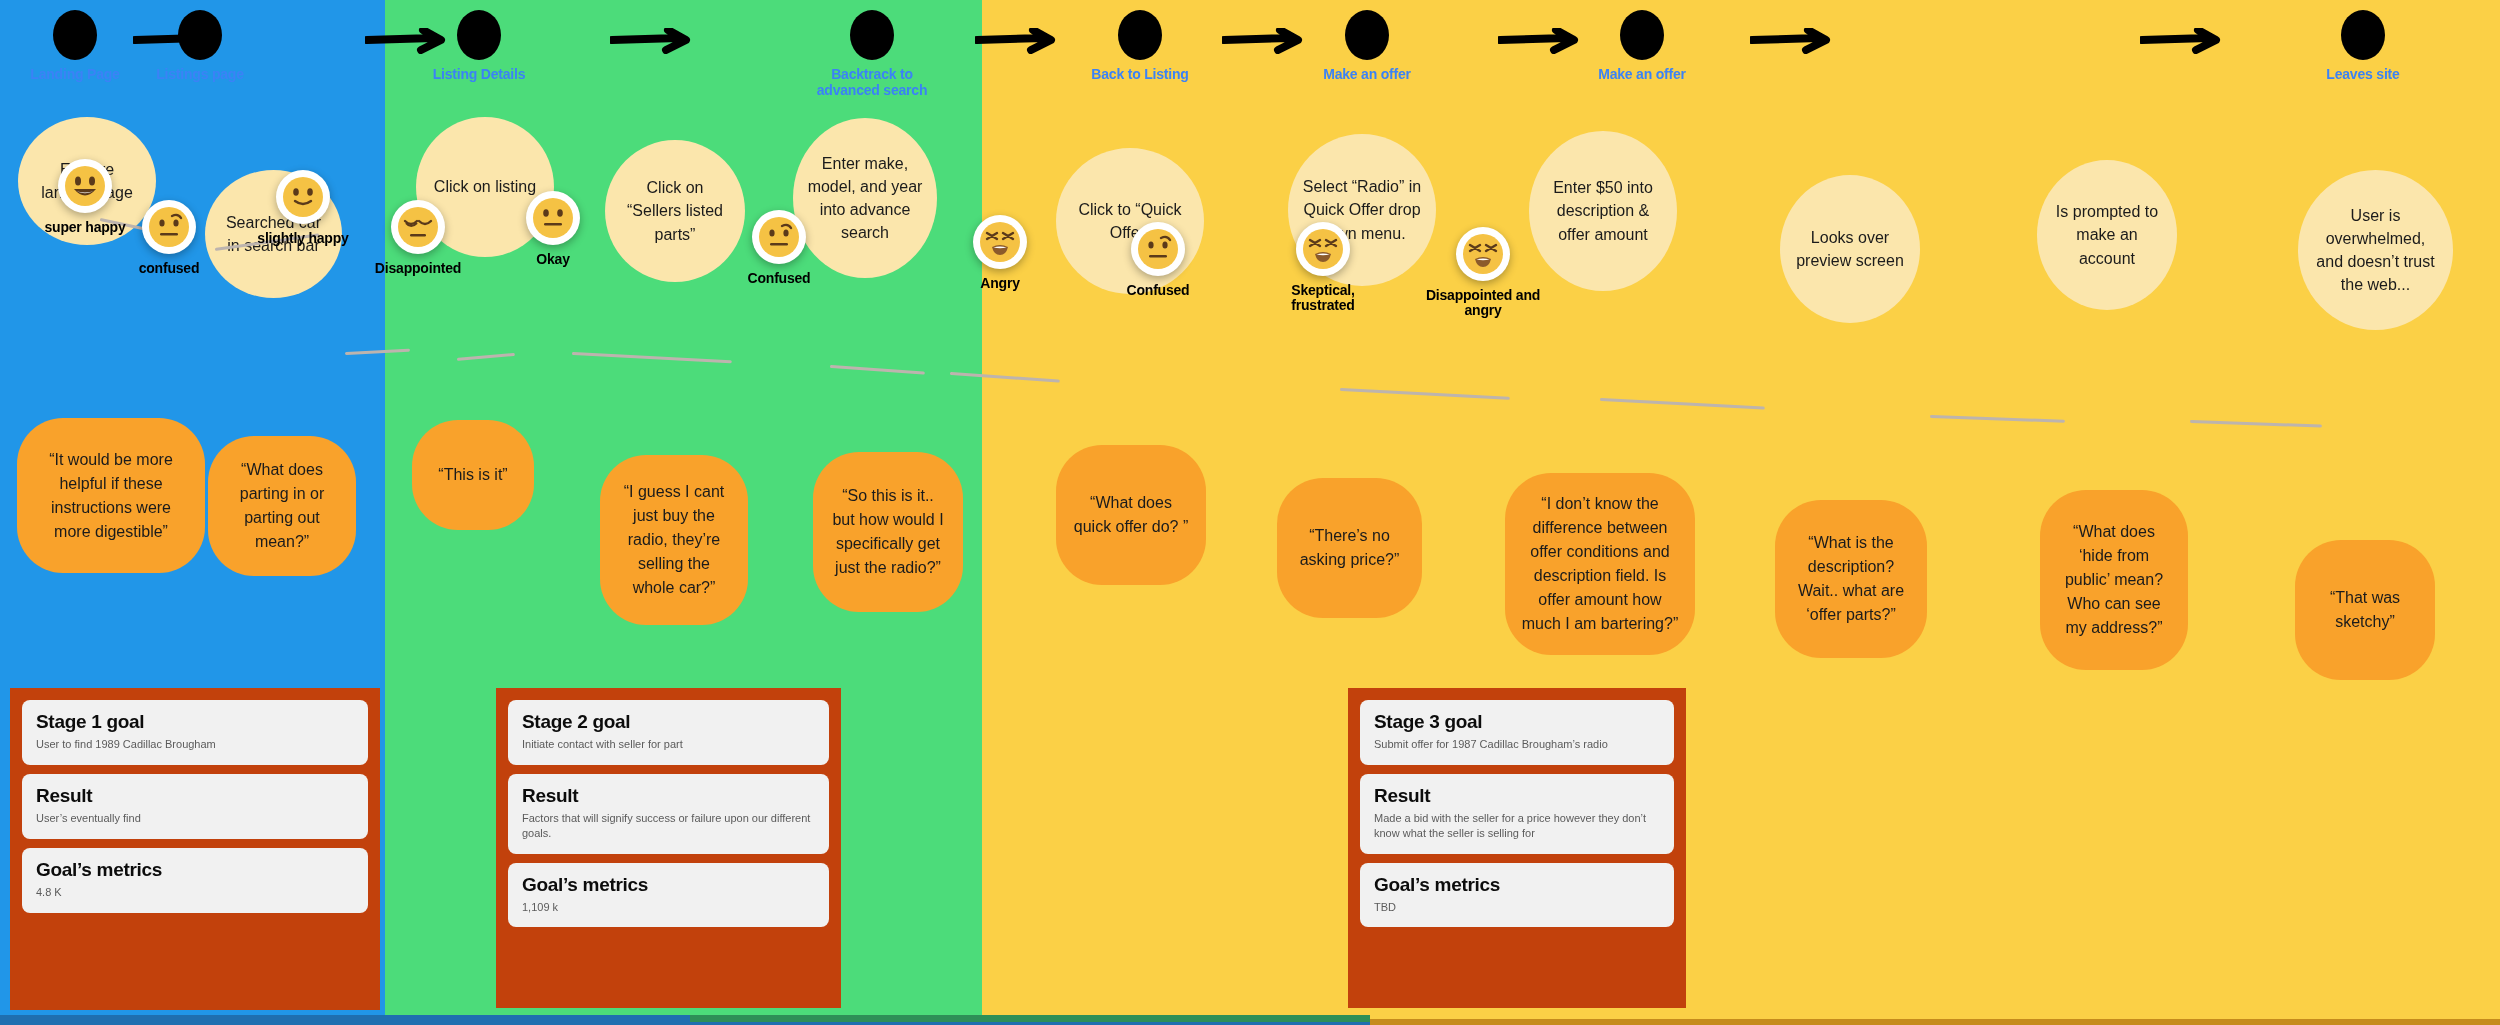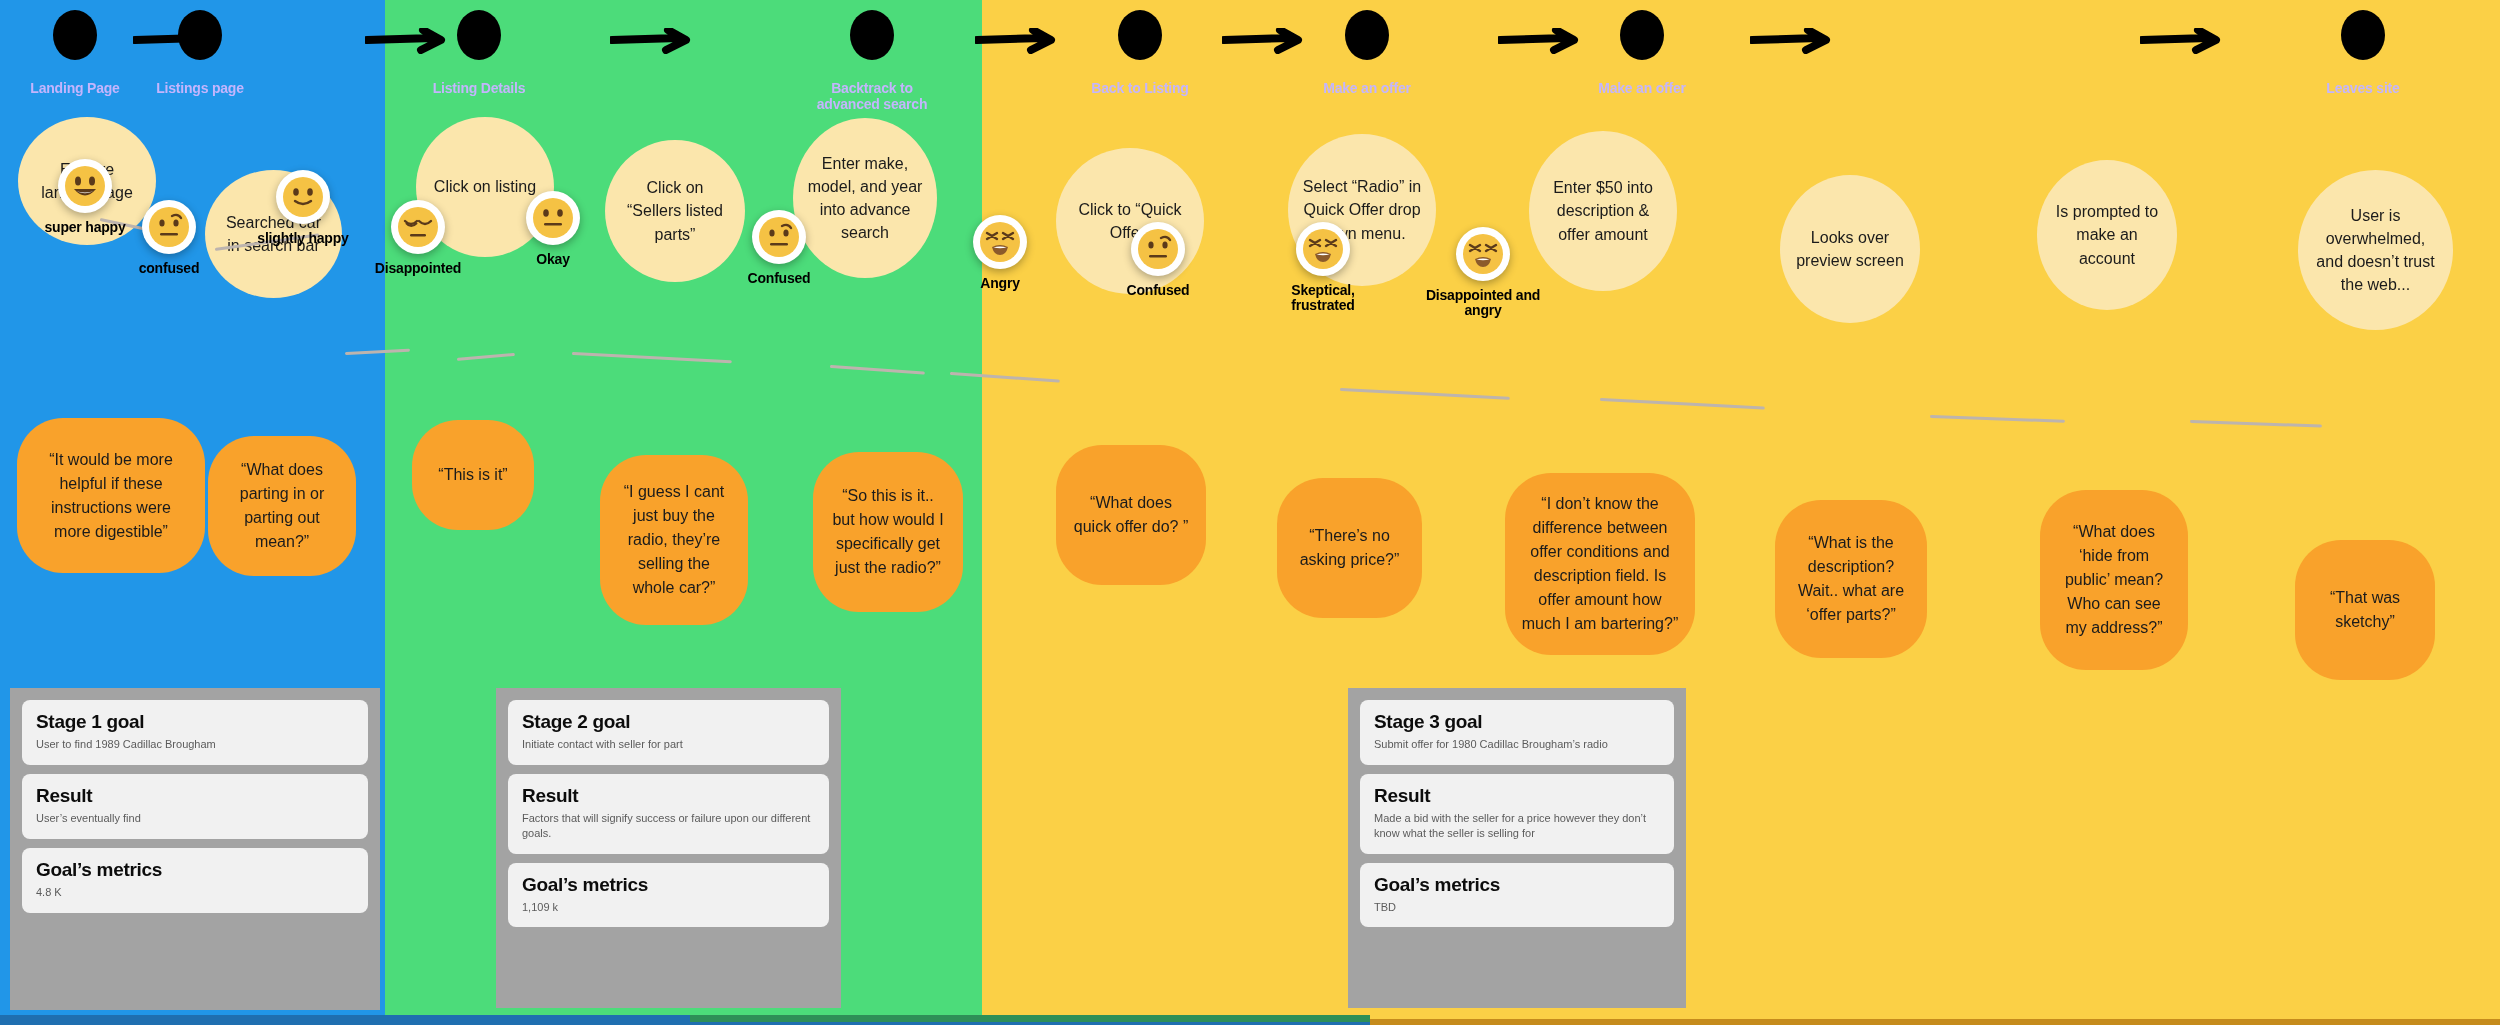--- a/index.html
+++ b/index.html
@@ -25,24 +25,24 @@
 
   
   .touchpoint { position: absolute; text-align: center; }
   .tp-dot {
     width: 44px; height: 50px;
     background: #000;
     border-radius: 50%;
     margin: 0 auto;
   }
   .tp-label {
-    margin-top: 20px;
+    margin-top: 6px;
     font-size: 14px;
     font-weight: 700;
-    color: #c4b5fd;
+    color: #3b82f6;
     line-height: 1.15;
     white-space: pre-line;
     letter-spacing: -0.2px;
   }
 
   .arrow { position: absolute; }
   .arrow svg { display: block; }
 
   
   .action {
@@ -103,21 +103,21 @@
     text-align: center;
     color: #1b1b1b;
     font-size: 16px;
     line-height: 1.5;
     padding: 14px 16px;
   }
 
   
   .goal-card {
     position: absolute;
-    background: #a3a3a3;
+    background: #c2410c;
     padding: 12px;
     display: flex;
     flex-direction: column;
     gap: 9px;
   }
   .goal-block {
     background: #F1F1F1;
     border-radius: 8px;
     padding: 11px 14px 13px 14px;
   }
@@ -458,21 +458,21 @@
     </div>
     <div class="goal-block">
       <div class="goal-title">Goal’s metrics</div>
       <div class="goal-body">1,109 k</div>
     </div>
   </div>
 
   <div class="goal-card" style="left:1348px;top:688px;width:338px;height:320px;">
     <div class="goal-block">
       <div class="goal-title">Stage 3  goal</div>
-      <div class="goal-body">Submit offer for 1980 Cadillac Brougham’s radio</div>
+      <div class="goal-body">Submit offer for 1987 Cadillac Brougham’s radio</div>
     </div>
     <div class="goal-block">
       <div class="goal-title">Result</div>
       <div class="goal-body">Made a bid with the seller for a price however they don’t know what the seller is selling for</div>
     </div>
     <div class="goal-block">
       <div class="goal-title">Goal’s metrics</div>
       <div class="goal-body">TBD</div>
     </div>
   </div>

